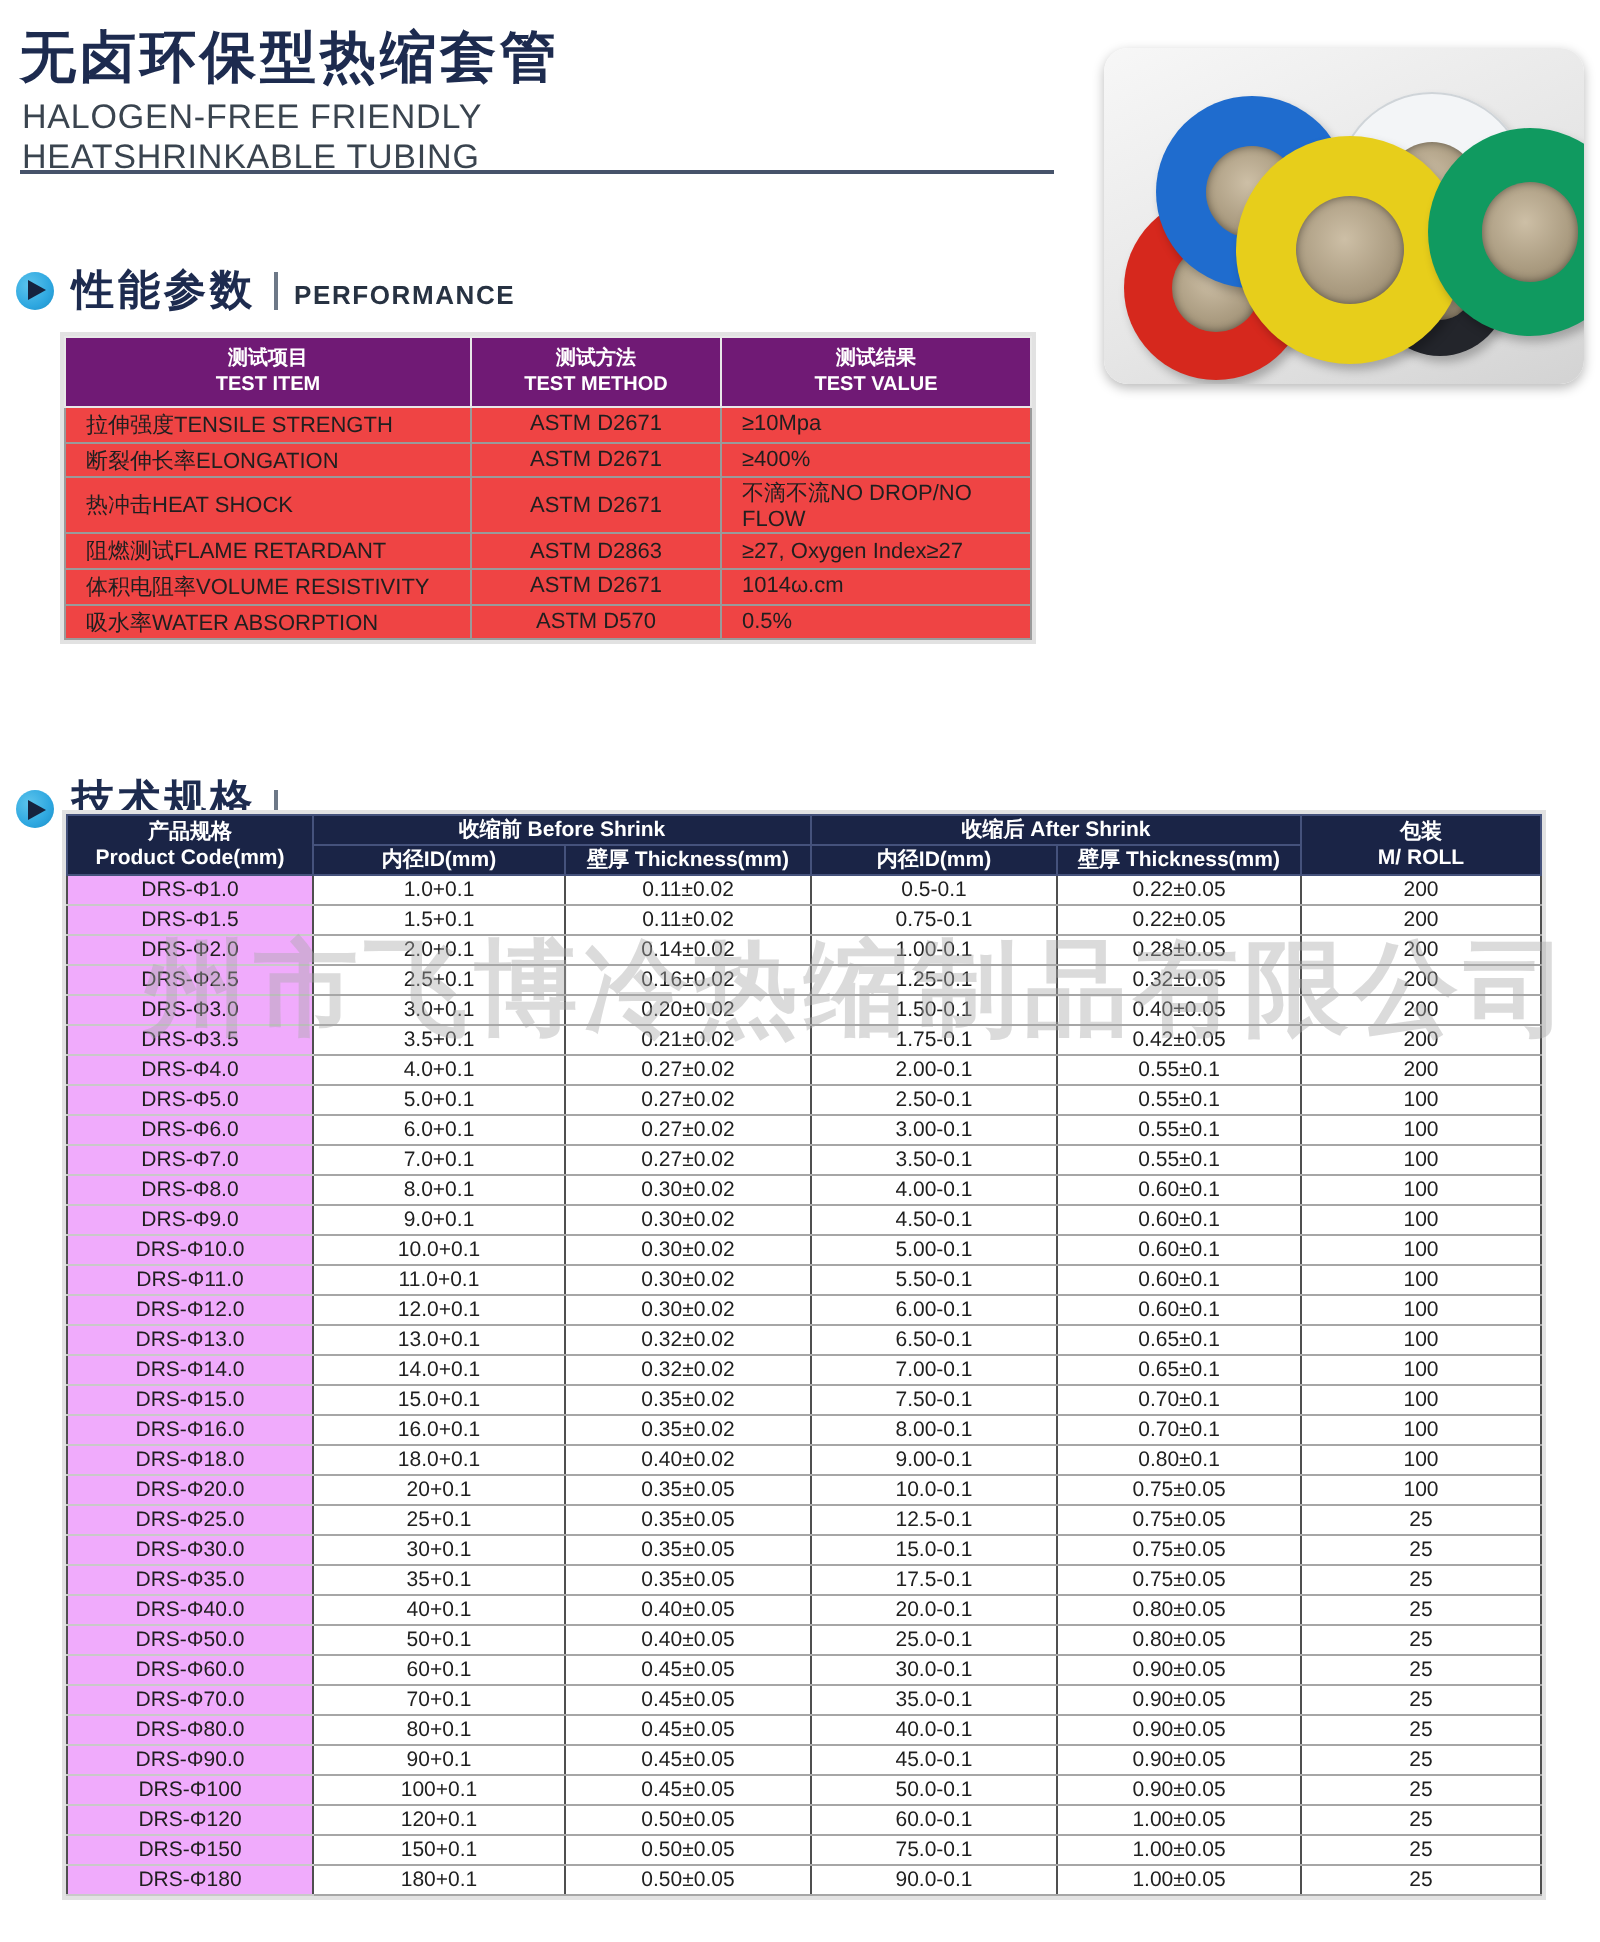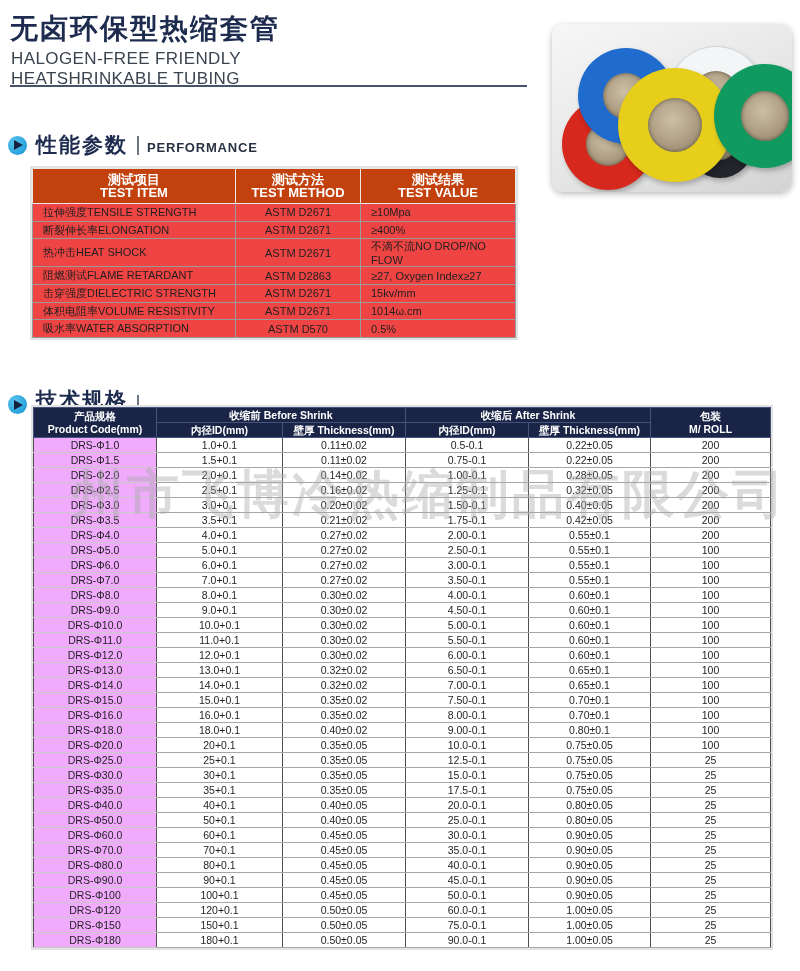--- a/index.html
+++ b/index.html
@@ -69,21 +69,21 @@
   
   .perf-table {
     position:absolute; left:32px; top:168px; width:483px;
     border-collapse:collapse; table-layout:fixed;
     border:1px solid #8a8a8a; box-shadow:0 0 0 2px #e2e2e2;
   }
   .perf-table col.c1 { width:203px; }
   .perf-table col.c2 { width:125px; }
   .perf-table col.c3 { width:155px; }
   .perf-table th {
-    background:#c2410c; color:#ffffff; font-size:13px; font-weight:bold;
+    background:#701a75; color:#ffffff; font-size:10px; font-weight:bold;
     height:35px; line-height:13.5px; text-align:center;
     border:1px solid #e8e8e8;
   }
   .perf-table td {
     font-size:11px; color:#1f1f1f; height:17.7px;
     border:1px solid #9a9a9a; background:#ef4444;
     padding:0 4px;
   }
   .perf-table td:nth-child(1) { text-align:left; padding-left:10px; }
   .perf-table td:nth-child(2) { text-align:center; }
@@ -197,25 +197,20 @@
       </tr>
       <tr>
         <td>热冲击HEAT SHOCK</td>
         <td>ASTM D2671</td>
         <td>不滴不流NO DROP/NO FLOW</td>
       </tr>
       <tr>
         <td>阻燃测试FLAME RETARDANT</td>
         <td>ASTM D2863</td>
         <td>≥27, Oxygen Index≥27</td>
-      </tr>
-      <tr>
-        <td>击穿强度DIELECTRIC STRENGTH</td>
-        <td>ASTM D2671</td>
-        <td>15kv/mm</td>
       </tr>
       <tr>
         <td>体积电阻率VOLUME RESISTIVITY</td>
         <td>ASTM D2671</td>
         <td>1014ω.cm</td>
       </tr>
       <tr>
         <td>吸水率WATER ABSORPTION</td>
         <td>ASTM D570</td>
         <td>0.5%</td>

